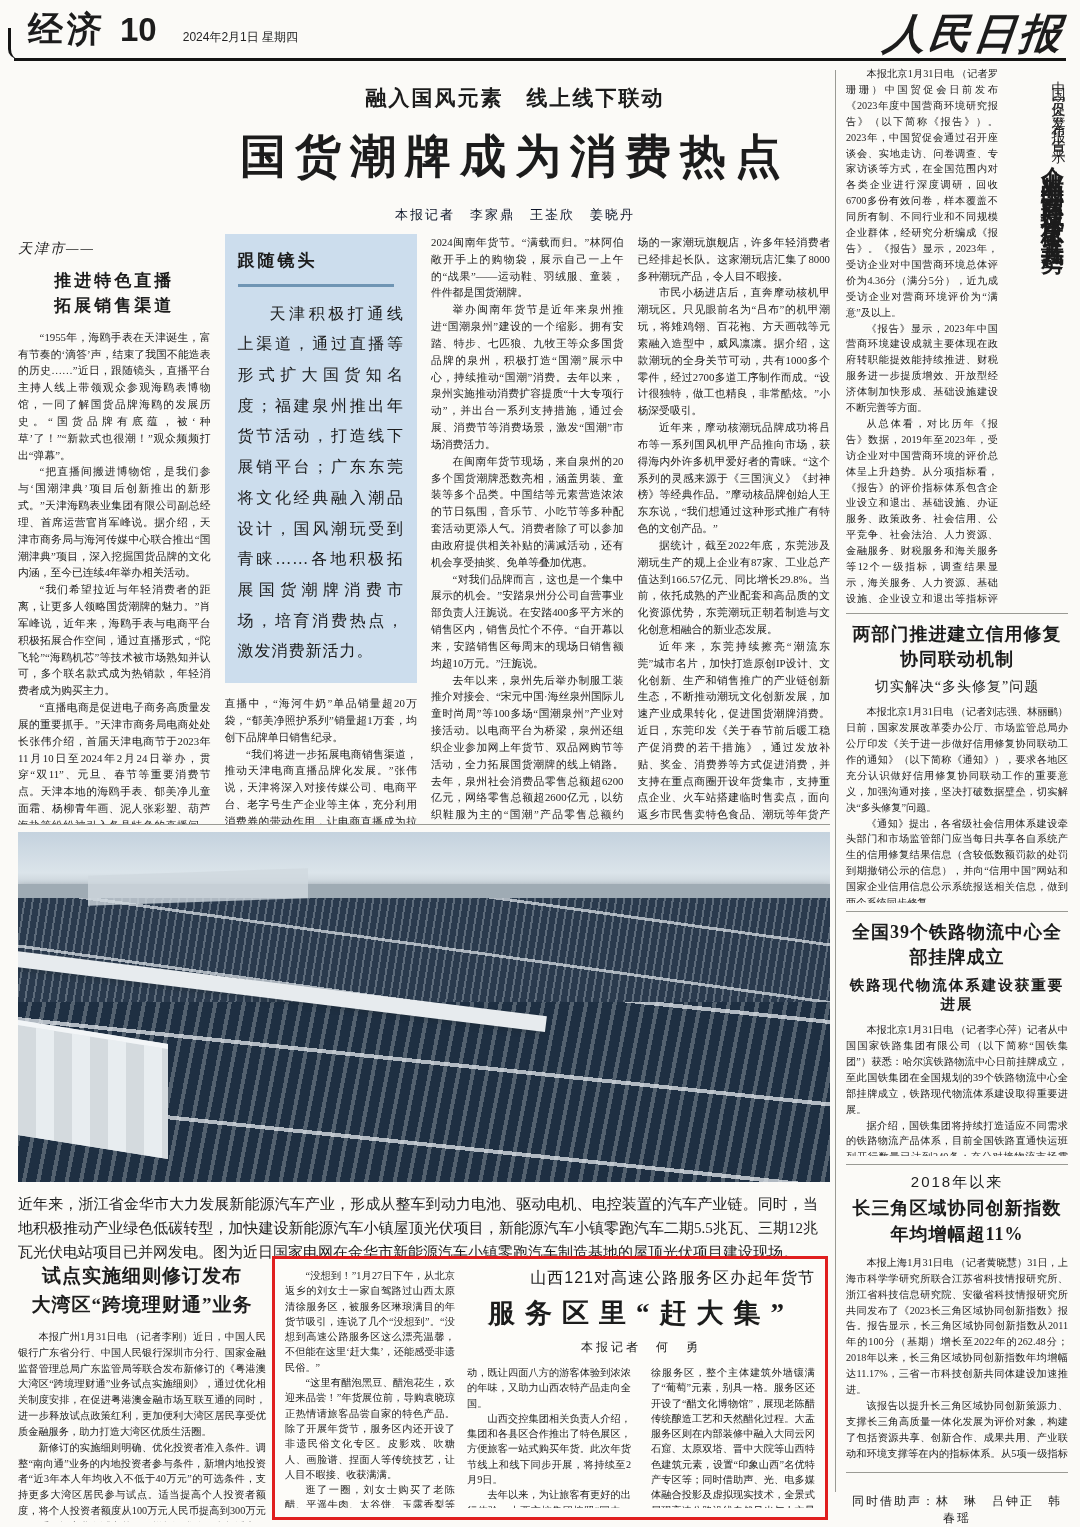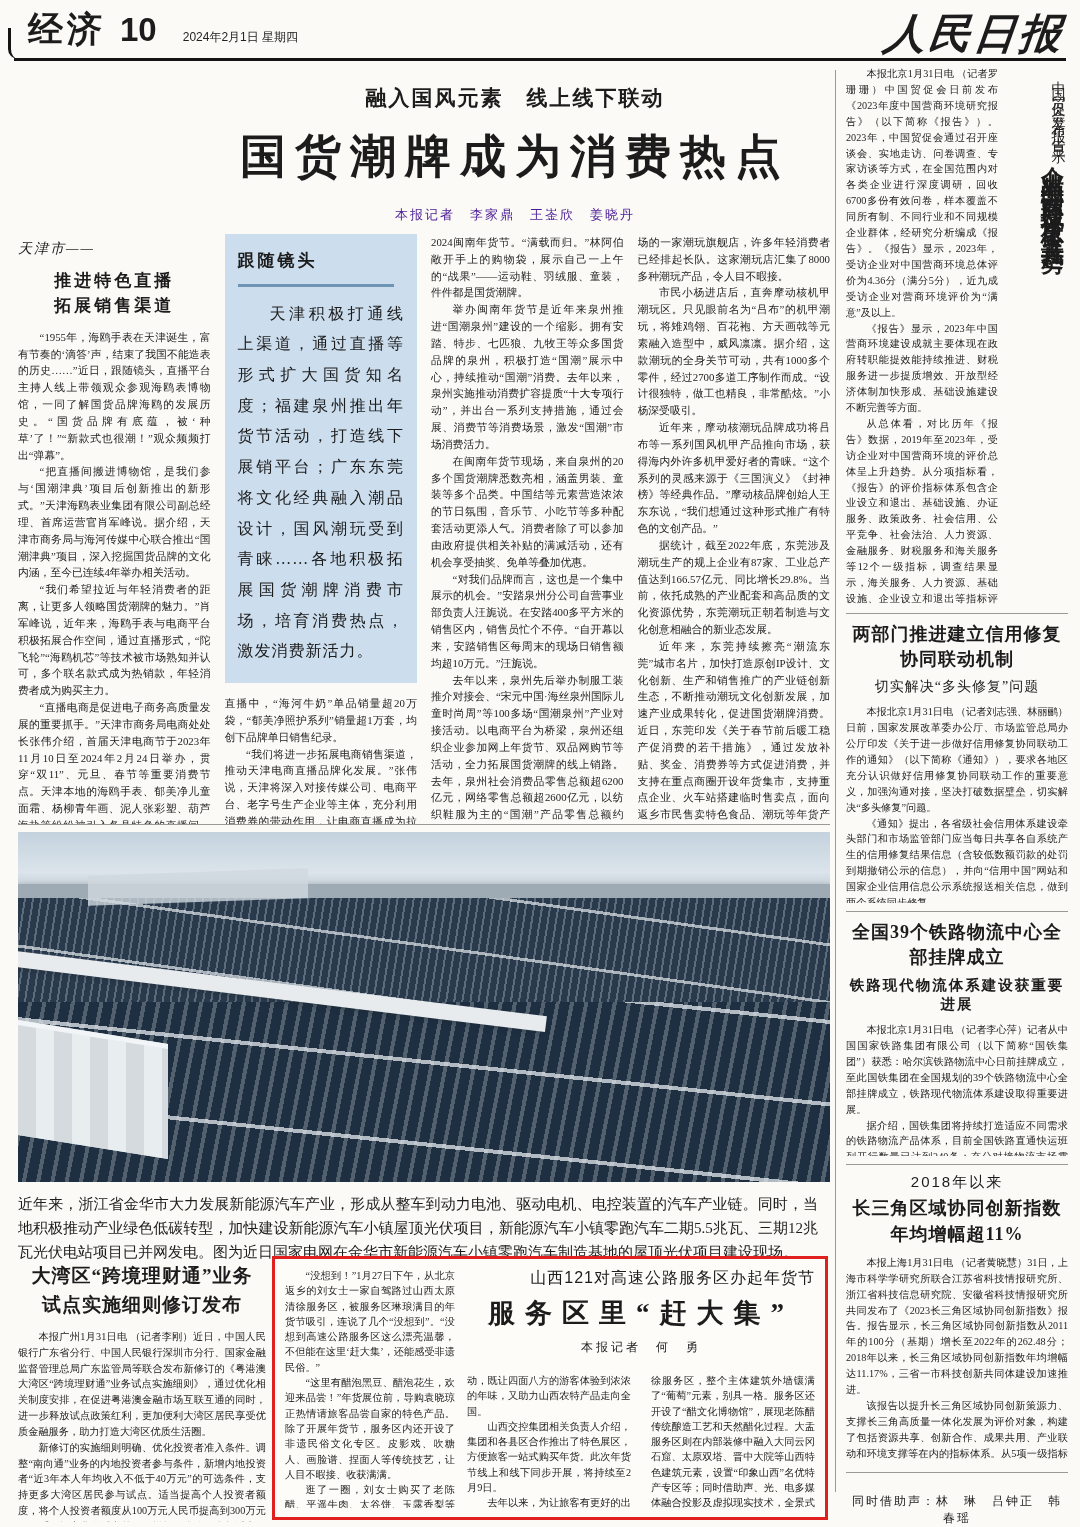--- a/index.html
+++ b/index.html
@@ -20,21 +20,21 @@
   .page-no{font-size:33px;font-weight:bold;margin-left:10px;}
   .date{font-size:12px;margin-left:22px;color:#222;}
   .masthead{position:absolute;right:2px;top:0px;font-size:42px;font-weight:bold;
             font-style:italic;letter-spacing:3px;transform:skewX(-6deg);}
 
   
   .lead{position:absolute;left:18px;top:66px;width:812px;height:758px;overflow:hidden;}
   .lead-head{position:absolute;left:182px;top:18px;width:630px;text-align:center;}
   .kicker{font-size:21px;font-weight:bold;letter-spacing:2px;}
   .lead-title{font-size:46px;font-weight:bold;letter-spacing:9px;margin-top:14px;white-space:nowrap;}
-  .lead-byline{font-size:13px;margin-top:18px;letter-spacing:2px;color:#4c1d95;}
+  .lead-byline{font-size:13px;margin-top:18px;letter-spacing:2px;color:#0f172a;}
   .cols{position:absolute;left:0;top:168px;width:812px;height:590px;display:flex;gap:14px;}
   .col{width:193px;height:590px;overflow:hidden;font-size:10.8px;line-height:1.56;}
   .place{font-size:14px;letter-spacing:2px;font-style:italic;margin:4px 0 8px 0;}
   .subhead{font-size:17px;font-weight:bold;text-align:center;line-height:1.5;
            letter-spacing:3px;margin-bottom:10px;}
   .corebox{background:#ccdded;padding:14px 13px 16px 13px;margin-bottom:12px;}
   .corebox .cb-title{font-size:17px;font-weight:bold;letter-spacing:3px;}
   .corebox .cb-rule{border-top:3px solid #6f95b4;margin:9px 0 12px 0;width:94%;}
   .corebox .cb-text{font-size:16px;line-height:1.92;letter-spacing:1px;text-align:justify;text-indent:2em;}
 
@@ -93,21 +93,21 @@
   .bl-body{font-size:10.2px;line-height:1.55;margin-top:10px;}
 
   
   .redbox{position:absolute;left:272px;top:1256px;width:556px;height:264px;border:3px solid #e01f1f;
           background:#fdfcf9;padding:9px 10px;display:flex;gap:12px;box-sizing:border-box;}
   .rb-col1{width:170px;height:100%;overflow:hidden;font-size:10.2px;line-height:1.5;}
   .rb-right{flex:1;display:flex;flex-direction:column;}
   .rb-kicker{font-size:16px;text-align:right;letter-spacing:1px;}
   .rb-title{font-size:27px;font-weight:bold;text-align:center;letter-spacing:10px;margin-top:6px;white-space:nowrap;}
   .rb-byline{font-size:12px;text-align:center;margin:8px 0 9px 0;letter-spacing:3px;}
-  .rb-cols{flex:1;display:flex;gap:20px;overflow:hidden;margin-top:8px;}
+  .rb-cols{flex:1;display:flex;gap:20px;overflow:hidden;}
   .rb-col{flex:1;font-size:10.2px;line-height:1.5;overflow:hidden;}
 </style>
 </head>
 <body>
 
 <div class="header">
   <span class="sec-name hei">经济</span>
   <span class="page-no hei">10</span>
   <span class="date hei">2024年2月1日 星期四</span>
   <span class="masthead">人民日报</span>
@@ -243,22 +243,22 @@
   <div class="ph-bldg2"></div>
   <div class="ph-bldg"></div>
 </div>
 <div class="caption">
   <div class="cap-text">近年来，浙江省金华市大力发展新能源汽车产业，形成从整车到动力电池、驱动电机、电控装置的汽车产业链。同时，当地积极推动产业绿色低碳转型，加快建设新能源汽车小镇屋顶光伏项目，新能源汽车小镇零跑汽车二期5.5兆瓦、三期12兆瓦光伏电站项目已并网发电。图为近日国家电网在金华市新能源汽车小镇零跑汽车制造基地的屋顶光伏项目建设现场。</div>
   <div class="cap-credit">吴卓蔚摄（人民视觉）</div>
 </div>
 
 <div class="bleft">
   <div class="bl-title">
+    <div>试点实施细则修订发布</div>
     <div>大湾区“跨境理财通”业务</div>
-    <div>试点实施细则修订发布</div>
   </div>
   <div class="paras bl-body">
       <p>本报广州1月31日电 （记者李刚）近日，中国人民银行广东省分行、中国人民银行深圳市分行、国家金融监督管理总局广东监管局等联合发布新修订的《粤港澳大湾区“跨境理财通”业务试点实施细则》，通过优化相关制度安排，在促进粤港澳金融市场互联互通的同时，进一步释放试点政策红利，更加便利大湾区居民享受优质金融服务，助力打造大湾区优质生活圈。</p>
       <p>新修订的实施细则明确、优化投资者准入条件。调整“南向通”业务的内地投资者参与条件，新增内地投资者“近3年本人年均收入不低于40万元”的可选条件，支持更多大湾区居民参与试点。适当提高个人投资者额度，将个人投资者额度从100万元人民币提高到300万元人民币。拓宽业务试点范围，增加证券公司参与试点，同时将内地销售银行的人民币存款产品纳入“北向通”合资产品范围，公募证券投资基金由“R1至R3”扩大为“R1至R4”风险等级（不含商品期货基金）。</p>
     </div>
 </div>
 
 <div class="redbox">
   <div class="rb-col1 paras">
       <p>“没想到！”1月27日下午，从北京返乡的刘女士一家自驾路过山西太原清徐服务区，被服务区琳琅满目的年货节吸引，连说了几个“没想到”。“没想到高速公路服务区这么漂亮温馨，不但能在这里‘赶大集’，还能感受非遗民俗。”</p>

